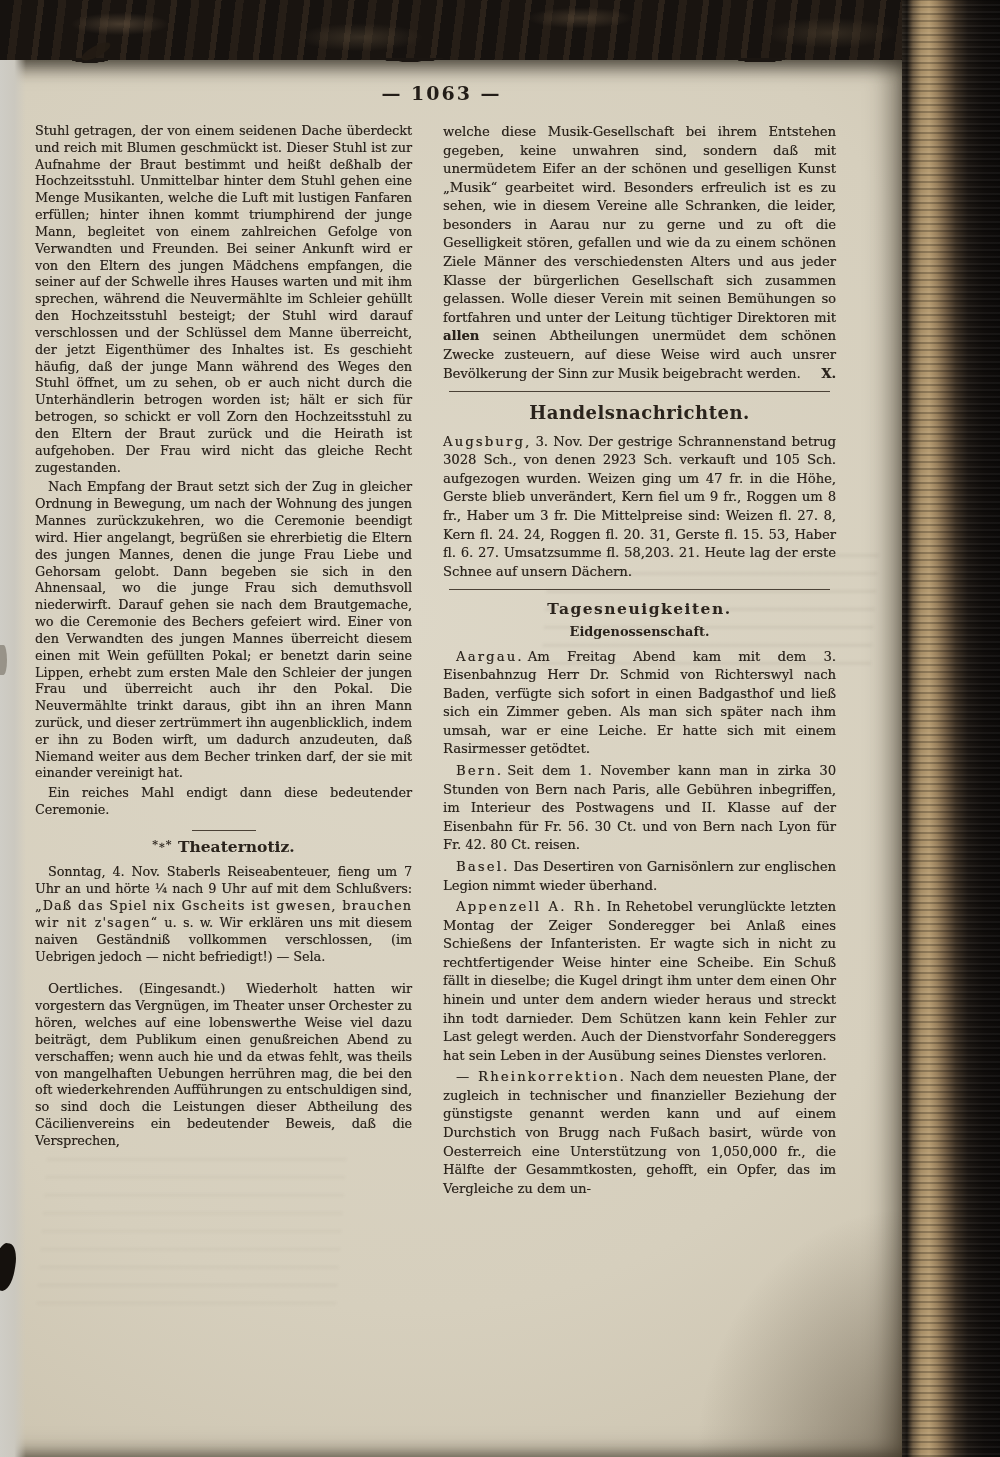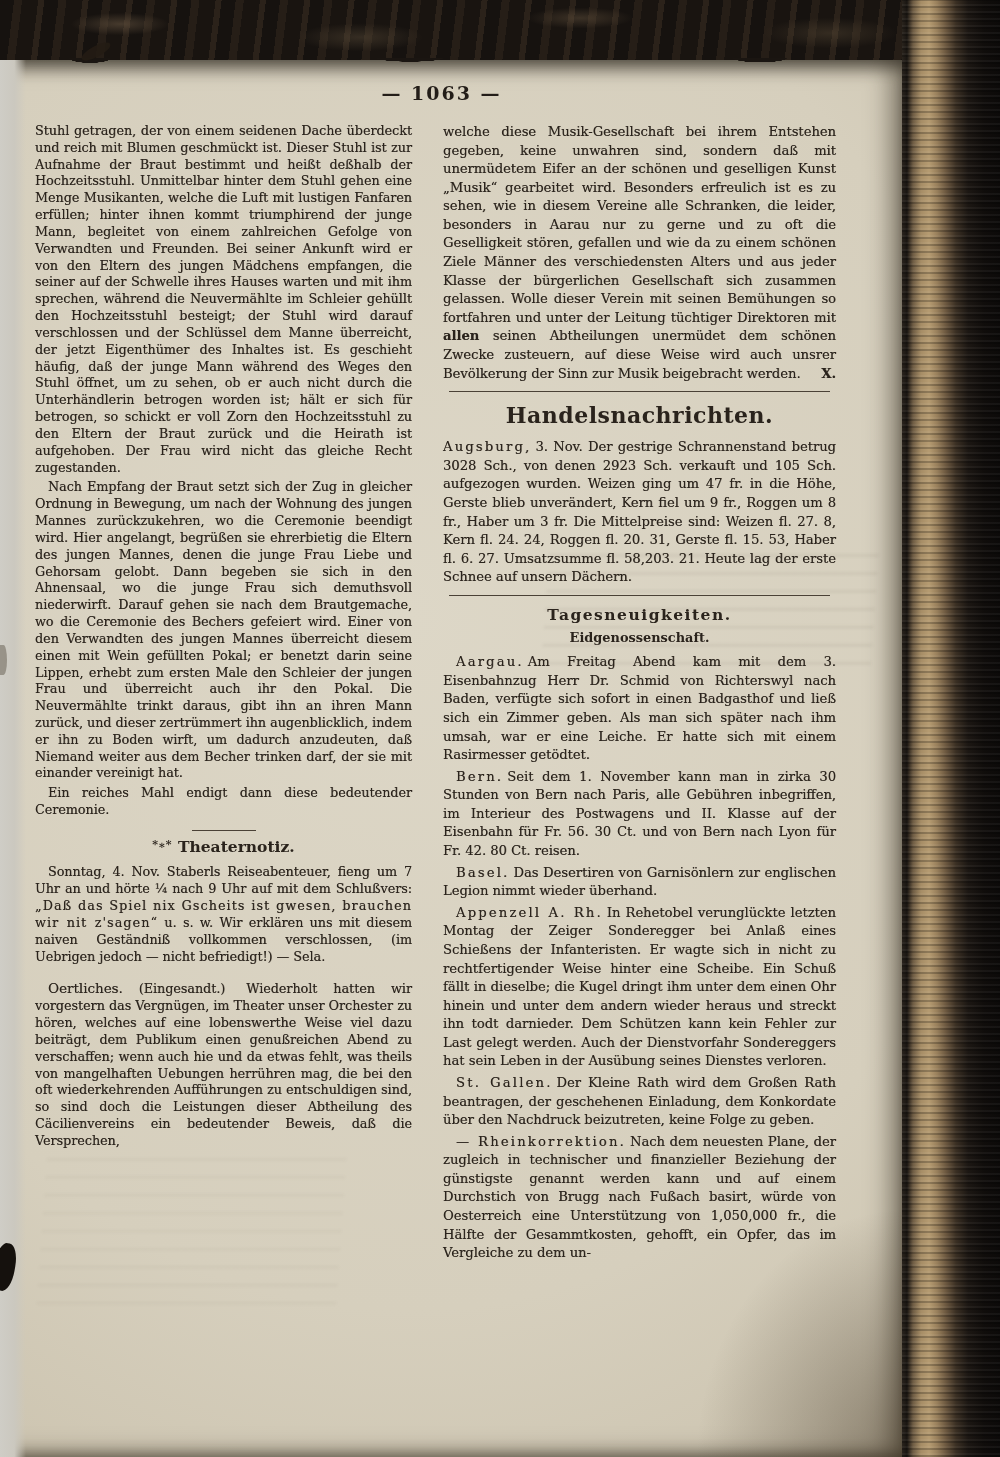--- a/index.html
+++ b/index.html
@@ -63,21 +63,21 @@
     text-shadow:.35px 0 0 rgba(38,30,22,.5); hyphens:none; }
   .no-indent { text-indent:0; }
   .lead-sperr { letter-spacing:2.2px; margin-right:4px; }
   .lead-bold  { font-weight:normal; font-size:1.06em; margin-right:16px; }
   .paren { margin-right:21px; }
   .bold { font-weight:bold; }
   .sperr { letter-spacing:1.1px; }
   .sig { float:right; font-weight:bold; }
   .rule { width:97%; height:0; border:none; border-top:1px solid #4a4136; margin:8px auto; }
   .rule-short { width:64px; height:0; border-top:1px solid #4a4136; margin:11px auto 6px; }
-  .heading { text-align:center; font-weight:bold; font-size:22px; margin:4px 0 7px;
+  .heading { text-align:center; font-weight:bold; font-size:18px; margin:4px 0 7px;
     letter-spacing:.5px; }
   .heading-tages { font-size:15.5px; letter-spacing:1.5px; margin-bottom:3px; }
   .subheading { text-align:center; font-weight:bold; font-size:12.9px; margin:2px 0 6px; }
   .heading-theater { text-align:center; font-weight:bold; font-size:15.5px; margin:0 0 7px; }
   .heading-theater .mark { font-size:11px; vertical-align:4px; letter-spacing:1px; font-weight:bold; }
   .oertliches { margin-top:15px; }
 </style>
 </head>
 <body>
 
@@ -135,23 +135,20 @@
         <p class="para">
           <span class="lead-sperr">Bern.</span><span>Seit dem 1. November kann man in zirka 30 Stunden von Bern nach Paris, alle Gebühren inbegriffen, im Interieur des Postwagens und II. Klasse auf der Eisenbahn für Fr. 56. 30 Ct. und von Bern nach Lyon für Fr. 42. 80 Ct. reisen.</span>
         </p>
         <p class="para">
           <span class="lead-sperr">Basel.</span><span>Das Desertiren von Garnisönlern zur englischen Legion nimmt wieder überhand.</span>
         </p>
         <p class="para">
           <span class="lead-sperr">Appenzell A. Rh.</span><span>In Rehetobel verunglückte letzten Montag der Zeiger Sonderegger bei Anlaß eines Schießens der Infanteristen. Er wagte sich in nicht zu rechtfertigender Weise hinter eine Scheibe. Ein Schuß fällt in dieselbe; die Kugel dringt ihm unter dem einen Ohr hinein und unter dem andern wieder heraus und streckt ihn todt darnieder. Dem Schützen kann kein Fehler zur Last gelegt werden. Auch der Dienstvorfahr Sondereggers hat sein Leben in der Ausübung seines Dienstes verloren.</span>
         </p>
         <p class="para">
-          <span class="lead-sperr">St. Gallen.</span><span>Der Kleine Rath wird dem Großen Rath beantragen, der geschehenen Einladung, dem Konkordate über den Nachdruck beizutreten, keine Folge zu geben.</span>
-        </p>
-        <p class="para">
           <span class="lead-sperr">— Rheinkorrektion.</span><span>Nach dem neuesten Plane, der zugleich in technischer und finanzieller Beziehung der günstigste genannt werden kann und auf einem Durchstich von Brugg nach Fußach basirt, würde von Oesterreich eine Unterstützung von 1,050,000 fr., die Hälfte der Gesammtkosten, gehofft, ein Opfer, das im Vergleiche zu dem un-</span>
         </p>
       </div>
 
     </div>
   </div>
 
   <div class="ghost ghost1"></div>
   <div class="ghost ghost2"></div>
   <div class="streak"></div>

